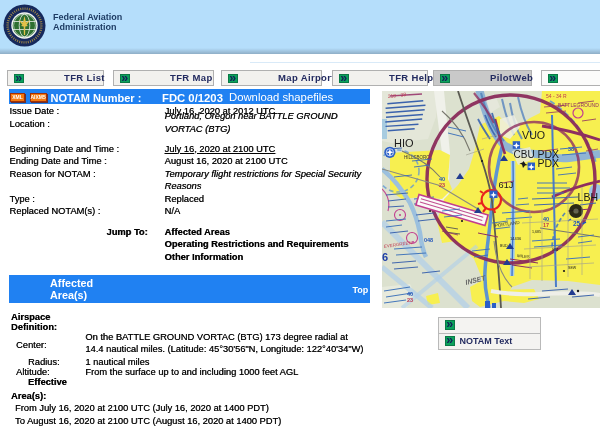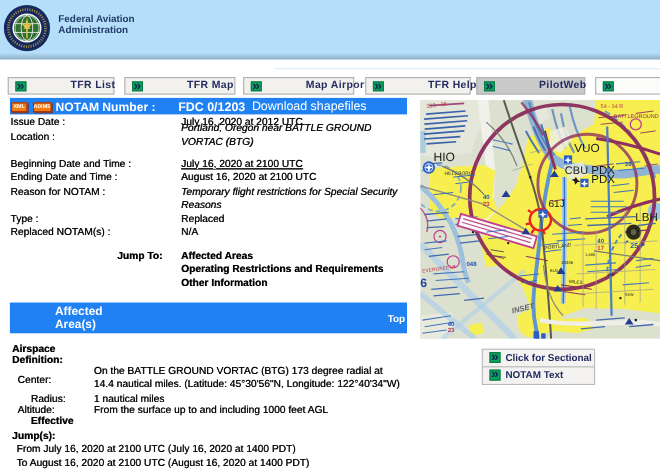--- a/index.html
+++ b/index.html
@@ -89,21 +89,21 @@
 <div class="abs" style="left:352.5px;top:285px;font-size:9px;font-weight:bold;color:#fff;">Top</div>
 
 <div class="abs t93 bld" style="left:11px;top:311.9px;line-height:10.4px;">Airspace<br>Definition:</div>
 <div class="abs t93" style="left:16px;top:338.5px;">Center:</div>
 <div class="abs t93" style="left:85.3px;top:331.2px;line-height:12.3px;">On the BATTLE GROUND VORTAC (BTG) 173 degree radial at<br>14.4 nautical miles. (Latitude: 45°30'56"N, Longitude: 122°40'34"W)</div>
 <div class="abs t93" style="left:28px;top:356.2px;">Radius:</div>
 <div class="abs t93" style="left:85.3px;top:356.2px;">1 nautical miles</div>
 <div class="abs t93" style="left:16px;top:366.2px;">Altitude:</div>
 <div class="abs t93" style="left:85.3px;top:366.2px;">From the surface up to and including 1000 feet AGL</div>
 <div class="abs t93 bld" style="left:28px;top:376.2px;">Effective</div>
-<div class="abs t93 bld" style="left:11px;top:389.5px;">Jump(s):</div>
+<div class="abs t93 bld" style="left:11px;top:389.5px;">Area(s):</div>
 <div class="abs t93" style="left:15px;top:402.2px;">From July 16, 2020 at 2100 UTC (July 16, 2020 at 1400 PDT)</div>
 <div class="abs t93" style="left:15px;top:414.5px;">To August 16, 2020 at 2100 UTC (August 16, 2020 at 1400 PDT)</div>
 
 <div class="abs" style="left:382px;top:91px;width:218px;height:217px;">
 <svg width="218" height="217" viewBox="0 0 218 217">
 <rect width="218" height="217" fill="#DCE1CF"></rect>
 <polygon points="0,0 56,0 54,26 46,48 10,52 0,50" fill="#E4E7D9"></polygon>
 <rect x="0" y="28" width="5" height="20" fill="#A8CCE0"></rect>
 <path d="M52,0 L62,0 L68,62 L66,122 L58,122 L60,62 Z" fill="#F0F1EA"></path>
 <polygon points="160,0 218,0 218,194 186,190 150,189 130,196 124,205 102,192 92,168 74,150 60,152 55,130 62,108 76,94 87,78 93,58 98,34 117,25 131,39 148,27 158,22" fill="#F7EF50"></polygon>
@@ -342,18 +342,17 @@
 <text x="150" y="142">1,685</text>
         <text x="170" y="160">984</text>
 <text x="118" y="156">BUD</text>
         <text x="186" y="178">SEW</text>
 </g>
 </svg>
 </div>
 
 <div class="btn" style="top:316.8px;">
     <span class="ic gic">»</span>
-    <span class="tx">Click for Sectional</span>
   </div>
 <div class="btn" style="top:332.8px;">
     <span class="ic gic">»</span>
     <span class="tx">NOTAM Text</span>
   </div>
 
 </body></html>

